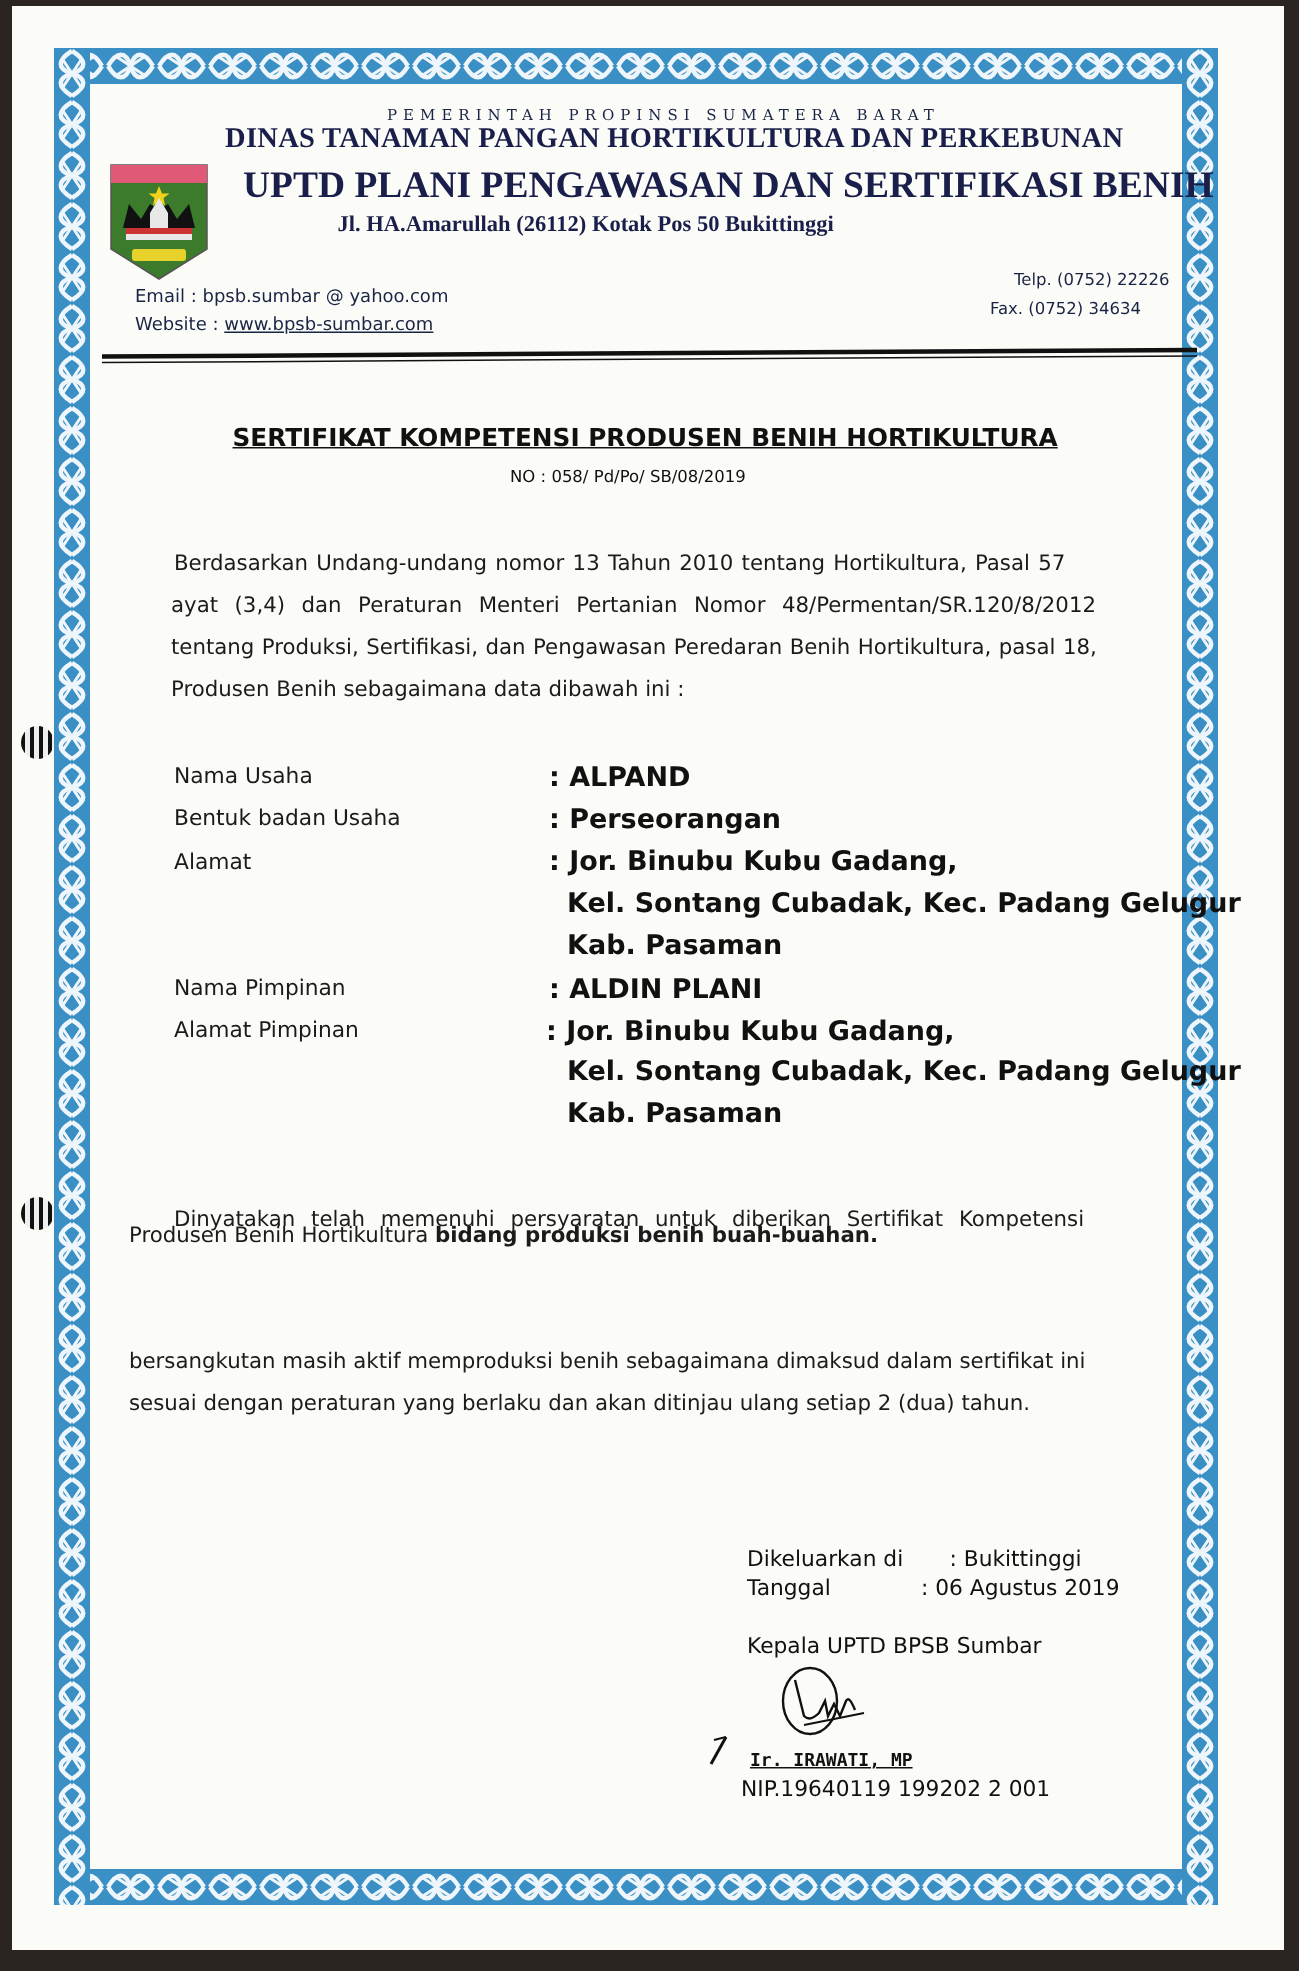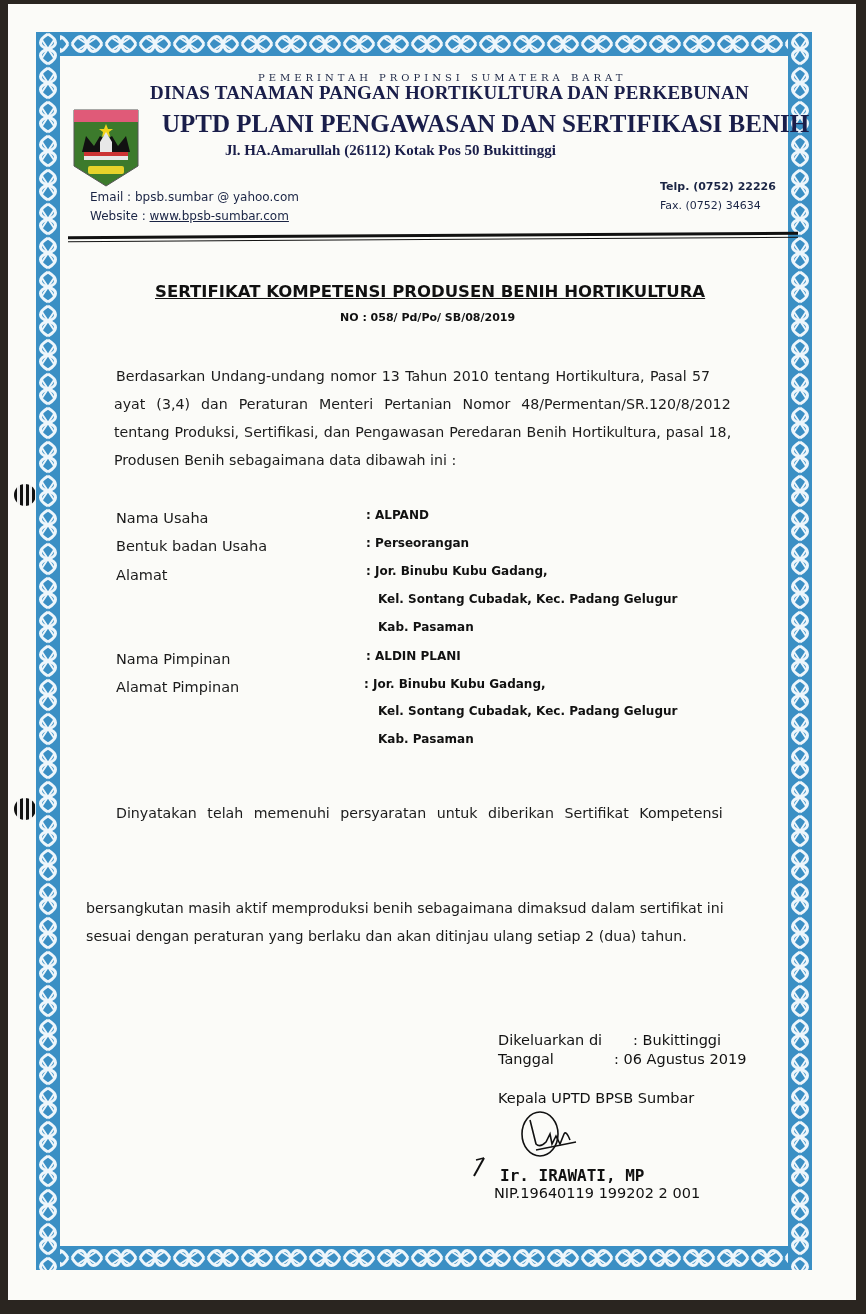--- a/index.html
+++ b/index.html
@@ -35,35 +35,35 @@
 
   .logo { position: absolute; left: 72px; top: 108px; width: 68px; height: 80px; }
 
   .pemerintah { left: 258px; top: 72px; font-family: "DejaVu Serif", serif; font-size: 10px; letter-spacing: 4px; color: #1a2444; }
   .dinas { left: 150px; top: 82px; font-family: "Liberation Serif", serif; font-size: 19px; font-weight: bold; color: #1a1e4a; letter-spacing: 0.2px; }
   .uptd { left: 162px; top: 110px; font-family: "Liberation Serif", serif; font-size: 25px; font-weight: bold; color: #1a1e4a; }
   .addr { left: 225px; top: 142px; font-family: "Liberation Serif", serif; font-size: 15px; font-weight: bold; color: #1a1e4a; }
   .email { left: 90px; top: 190px; font-size: 12px; color: #1a2444; }
   .website { left: 90px; top: 209px; font-size: 12px; color: #1a2444; }
   .website a { color: #1a2444; text-decoration: underline; }
-  .telp { left: 660px; top: 180px; font-size: 11px; color: #1a2444; font-weight: bold; }
+  .telp { left: 676px; top: 180px; font-size: 11px; color: #1a2444; }
   .fax { left: 660px; top: 199px; font-size: 11px; color: #1a2444; }
   .rule { position: absolute; left: 68px; top: 234px; width: 730px; height: 3px; background: #111; transform: rotate(-0.35deg); }
   .rule2 { position: absolute; left: 68px; top: 239px; width: 730px; height: 1px; background: #111; transform: rotate(-0.35deg); }
 
   .cert-title { left: 155px; top: 282px; font-size: 16.5px; font-weight: bold; text-decoration: underline; color: #111; text-align: right; }
-  .cert-no { left: 340px; top: 311px; font-size: 11px; font-weight: bold; color: #111; }
+  .cert-no { left: 340px; top: 311px; font-size: 11px; font-weight: normal; color: #111; }
   .line { position: absolute; white-space: nowrap; font-size: 14.2px; color: #1b1b1b; }
 
   .label { position: absolute; left: 116px; font-size: 14.5px; color: #1b1b1b; white-space: nowrap; }
-  .value { position: absolute; left: 366px; font-size: 12px; font-weight: bold; color: #111; white-space: nowrap; }
+  .value { position: absolute; left: 366px; font-size: 18px; font-weight: bold; color: #111; white-space: nowrap; }
   .value.cont { left: 378px; }
 
   .sig { position: absolute; font-size: 14.5px; color: #111; white-space: nowrap; }
-  .sig-name { font-weight: bold; font-family: "DejaVu Sans Mono", monospace; font-size: 16px; }
+  .sig-name { font-weight: bold; text-decoration: underline; font-family: "DejaVu Sans Mono", monospace; font-size: 12px; }
 </style>
 </head>
 <body>
 
 <div class="paper"></div>
 
 <div class="frame">
   <svg class="knot-h top" width="776" height="24" preserveAspectRatio="none">
     <defs>
       <pattern id="kh" width="34" height="24" patternUnits="userSpaceOnUse">
@@ -147,20 +147,23 @@
 
   <div class="label" style="top:651px">Nama Pimpinan</div>
   <div class="value" style="top:649px">: ALDIN PLANI</div>
 
   <div class="label" style="top:679px">Alamat Pimpinan</div>
   <div class="value" style="top:677px; left:364px">: Jor. Binubu Kubu Gadang,</div>
   <div class="value cont" style="top:704px">Kel. Sontang Cubadak, Kec. Padang Gelugur</div>
   <div class="value cont" style="top:732px">Kab. Pasaman</div>
 
   <div class="line" style="left:116px; top:788px; word-spacing:6px;margin-top:17px;">Dinyatakan telah memenuhi persyaratan untuk diberikan Sertifikat Kompetensi</div>
+  <div class="line" style="left:86px; top:816px;">
+    <span>Produsen Benih Hortikultura </span><b>bidang produksi benih buah-buahan.</b>
+  </div>
 
   <div class="line" style="left:86px; top:900px;">bersangkutan masih aktif memproduksi benih sebagaimana dimaksud dalam sertifikat ini</div>
   <div class="line" style="left:86px; top:928px;">sesuai dengan peraturan yang berlaku dan akan ditinjau ulang setiap 2 (dua) tahun.</div>
 
   <div class="sig" style="left:498px; top:1032px;">Dikeluarkan di</div>
   <div class="sig" style="left:614px; top:1032px;margin-left:19px;">: Bukittinggi</div>
   <div class="sig" style="left:498px; top:1051px;">Tanggal</div>
   <div class="sig" style="left:614px; top:1051px;">: 06 Agustus 2019</div>
   <div class="sig" style="left:498px; top:1090px;">Kepala UPTD BPSB Sumbar</div>
 

